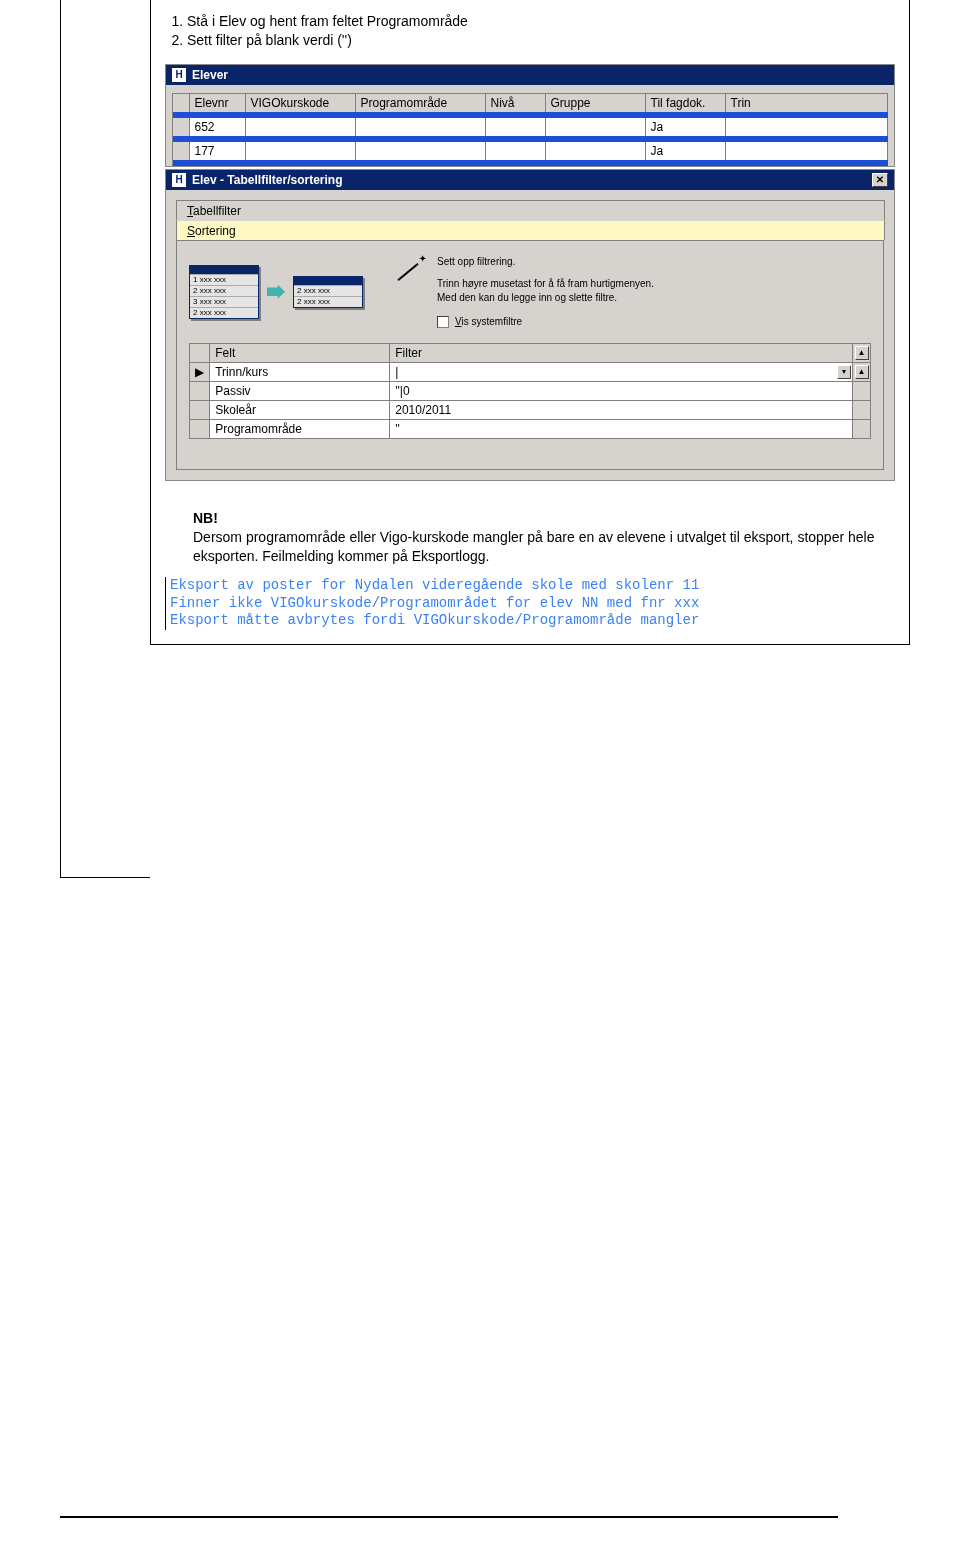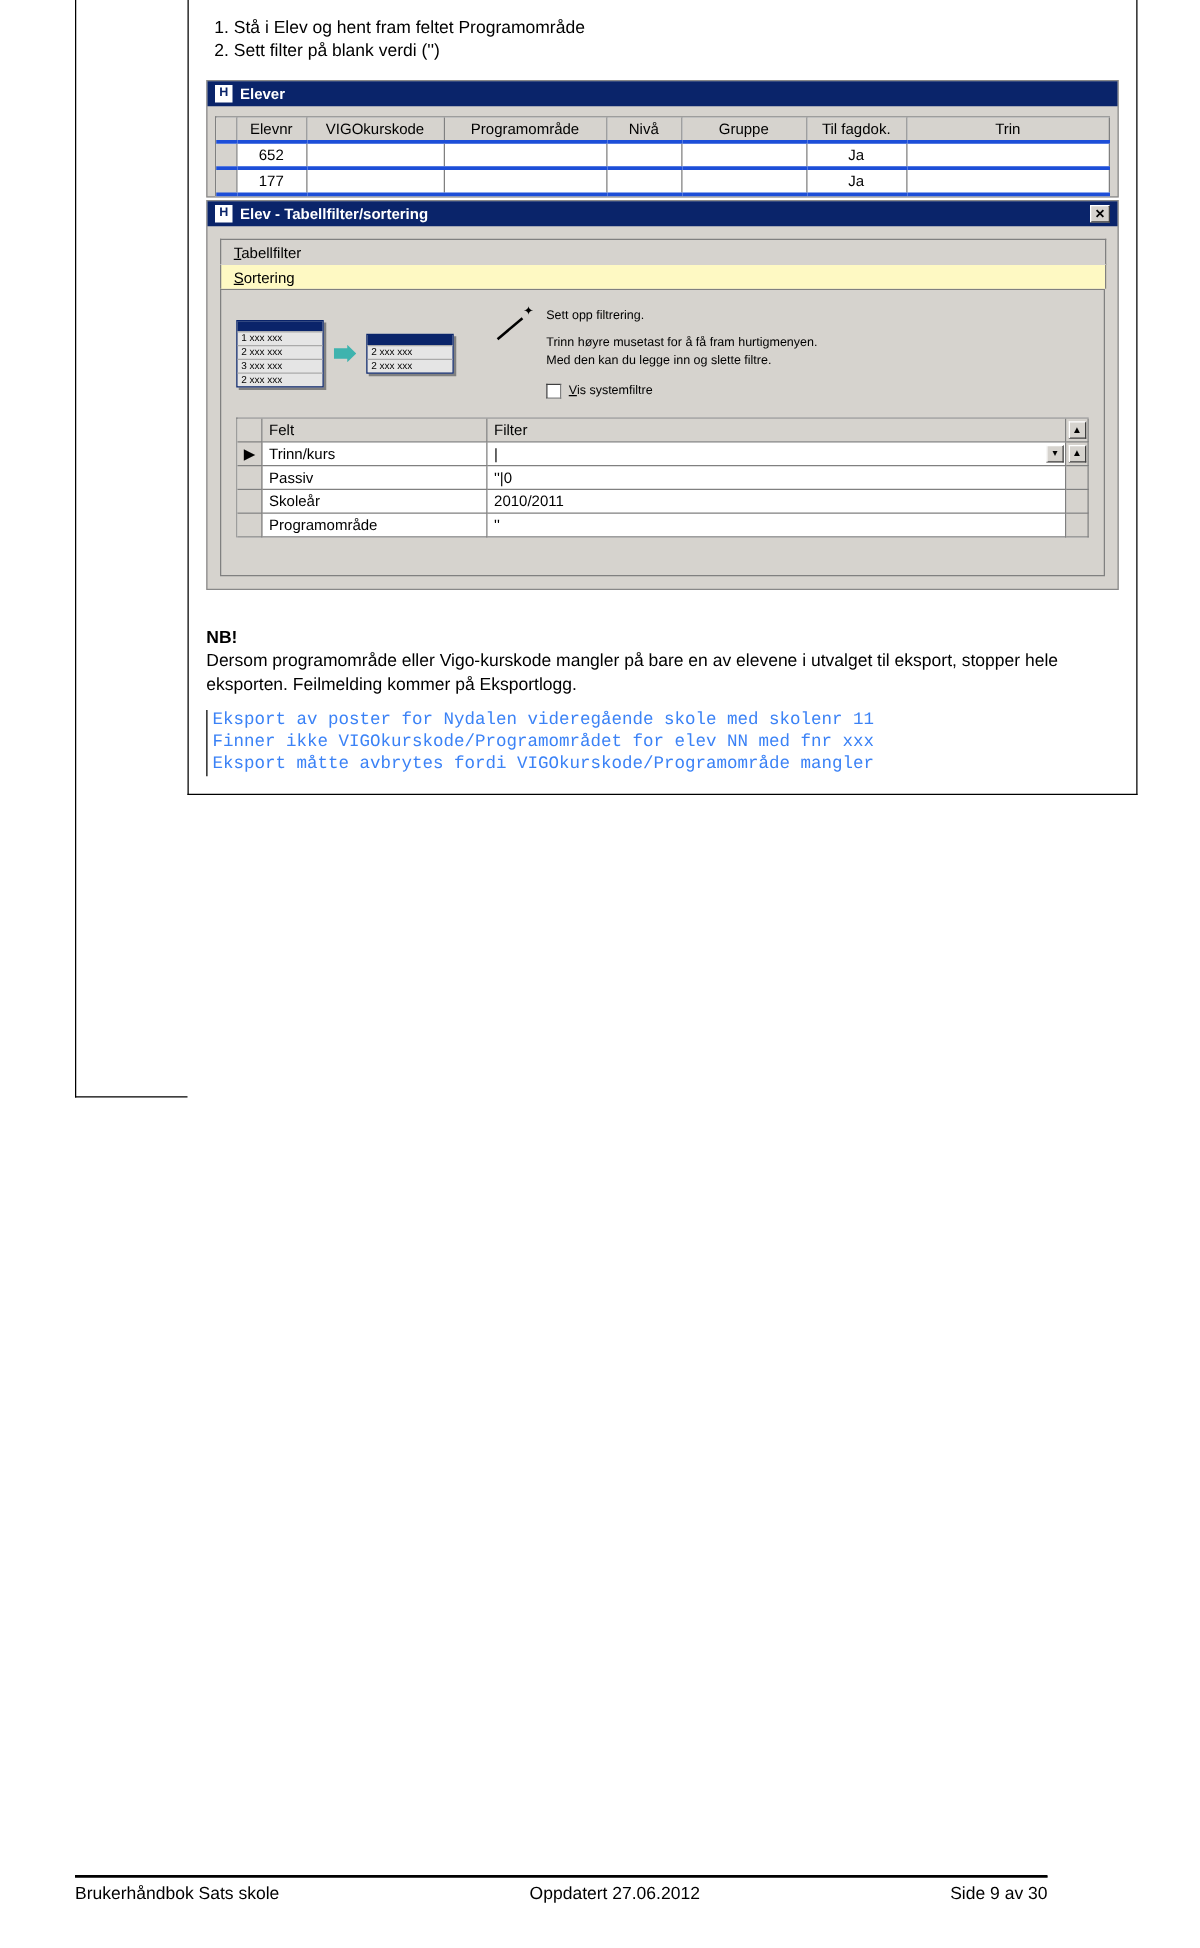--- a/index.html
+++ b/index.html
@@ -69,23 +69,23 @@
   }
   .grid {
     background: #fff;
     border-top: 1px solid #808080;
     border-left: 1px solid #808080;
     margin: 8px 6px 0 6px;
   }
   .grid table { width: 100%; border-collapse: collapse; table-layout: fixed; }
   .grid th, .grid td {
     border-right: 1px solid #808080;
-    border-bottom: 3px solid #1d4ed8;
+    border-bottom: 6px solid #1d4ed8;
     padding: 2px 5px;
-    text-align: center;
+    text-align: left;
     height: 18px;
     overflow: hidden;
     white-space: nowrap;
     font-weight: normal;
   }
   .grid th {
     background: #d6d3ce;
   }
   .grid .rowhdr { width: 14px; background: #d6d3ce; }
 
@@ -177,21 +177,21 @@
   .filtergrid th, .filtergrid td {
     border-right:1px solid #808080; border-bottom:1px solid #808080;
     padding:2px 5px; text-align:left; font-weight:normal; height:17px;
   }
   .filtergrid th { background:#d6d3ce; }
   .filtergrid .rowhdr { width:16px; background:#d6d3ce; text-align:center; }
   .filtergrid .scrollcol { width:16px; background:#d6d3ce; padding:0; }
   .sbtn { width:14px; height:14px; margin:1px auto; background:#d6d3ce; border:1px solid #fff; border-right-color:#404040; border-bottom-color:#404040; font-size:8px; line-height:12px; text-align:center; }
 
   .nb { font-weight: bold; }
-  .note { line-height: 1.35; margin-bottom: 12px; }
+  .note { line-height: 1.35; margin-bottom: 12px; margin-left: 28px; }
 
   .mono {
     font-family: "Courier New", monospace;
     font-size: 14px;
     line-height: 1.25;
     white-space: pre;
     color:#3b82f6;
   }
   .mono-box {
     border-left: 1px solid #000;
@@ -385,19 +385,14 @@
     <div class="mono-box">
       <div class="mono">Eksport av poster for Nydalen videregående skole med skolenr 11</div>
       <div class="mono">Finner ikke VIGOkurskode/Programområdet for elev NN med fnr xxx</div>
       <div class="mono">Eksport måtte avbrytes fordi VIGOkurskode/Programområde mangler</div>
     </div>
 
   </div>
 
   <div class="footer">
     <div class="foot-line"></div>
-    <div class="foot-row">
-      <span>Brukerhåndbok Sats skole</span>
-      <span>Oppdatert  27.06.2012</span>
-      <span>Side 9  av 30</span>
-    </div>
   </div>
 </div>
 
 </body></html>

